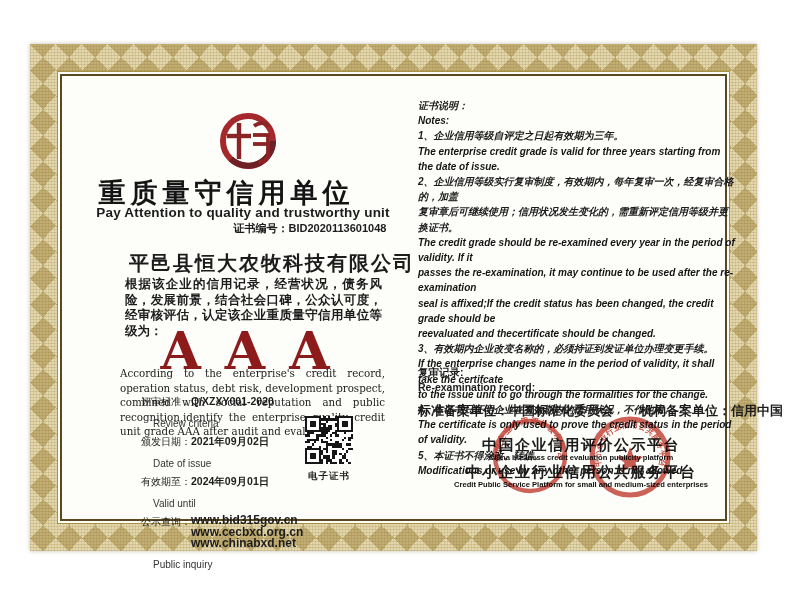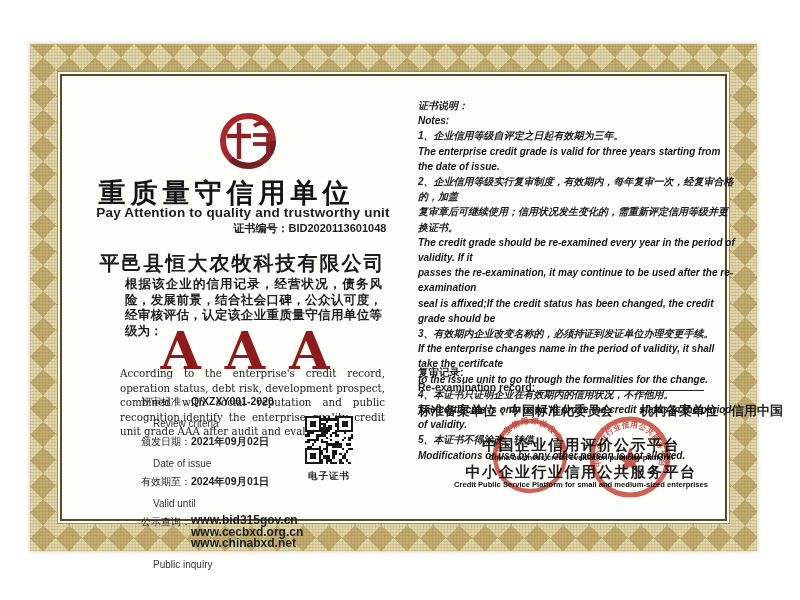--- a/index.html
+++ b/index.html
@@ -22,21 +22,21 @@
   }
   .panel-line{position:absolute;inset:2px;border:2px solid #5c481e;pointer-events:none;}
   .abs{position:absolute;}
   .center{text-align:center;}
 
   
   .emblem{left:188px;top:67px;width:60px;height:60px;}
   .title{left:24px;top:131px;width:345px;font-size:27px;font-weight:900;letter-spacing:5px;color:#141414;}
   .subtitle{left:28px;top:161px;width:370px;font-size:13.5px;font-weight:700;letter-spacing:.2px;}
   .certno{left:130px;top:177px;width:300px;font-size:11px;font-weight:700;}
-  .company{left:40px;top:206px;width:345px;font-size:20px;font-weight:700;letter-spacing:2px;}
+  .company{left:40px;top:206px;width:345px;font-size:20px;font-weight:700;letter-spacing:2px;text-align:right;}
   .bodyzh{left:95px;top:233px;width:257px;font-size:12.5px;font-weight:700;line-height:15.5px;text-align:justify;}
   .grade{left:40px;top:276px;width:350px;font-size:52px;font-weight:700;letter-spacing:24px;padding-left:24px;box-sizing:border-box;
          font-family:"DejaVu Serif","Liberation Serif",serif;}
   .bodyen{left:90px;top:322px;width:265px;font-size:10.3px;line-height:14.6px;text-align:justify;
           font-family:"DejaVu Serif","Liberation Serif",serif;color:#222;}
   .fields{left:95px;top:351px;width:220px;}
   .field{margin-bottom:6px;}
   .frow{display:flex;align-items:flex-start;}
   .flabel{font-size:10px;font-weight:400;white-space:nowrap;margin-left:16px;}
   .fvalue{font-size:10.5px;font-weight:700;white-space:nowrap;text-align:center;}
@@ -581,20 +581,21 @@
   <div class="abs notes">
     <div class="zh">证书说明：</div>
     <div class="en">Notes:</div>
     <div class="zh">1、企业信用等级自评定之日起有效期为三年。</div>
     <div class="en">The enterprise credit grade is valid for three years starting from the date of issue.</div>
     <div class="zh">2、企业信用等级实行复审制度，有效期内，每年复审一次，经复审合格的，加盖</div>
     <div class="zh">复审章后可继续使用；信用状况发生变化的，需重新评定信用等级并更换证书。</div>
     <div class="en">The credit grade should be re-examined every year in the period of validity. If it</div>
     <div class="en">passes the re-examination, it may continue to be used after the re-examination</div>
     <div class="en">seal is affixed;If the credit status has been changed, the credit grade should be</div>
+    <div class="en">reevaluated and thecertificate should be changed.</div>
     <div class="zh">3、有效期内企业改变名称的，必须持证到发证单位办理变更手续。</div>
     <div class="en">If the enterprise changes name in the period of validity, it shall take the certifcate</div>
     <div class="en">to the issue unit to go through the formalities for the change.</div>
     <div class="zh">4、本证书只证明企业在有效期内的信用状况，不作他用。</div>
     <div class="en">The certificate is only used to prove the credit status in the period of validity.</div>
     <div class="zh">5、本证书不得涂改、转借。</div>
     <div class="en">Modifications or use by any other person is not allowed.</div>
   </div>
 
   <div class="abs reexam-zh">复审记录:</div>

